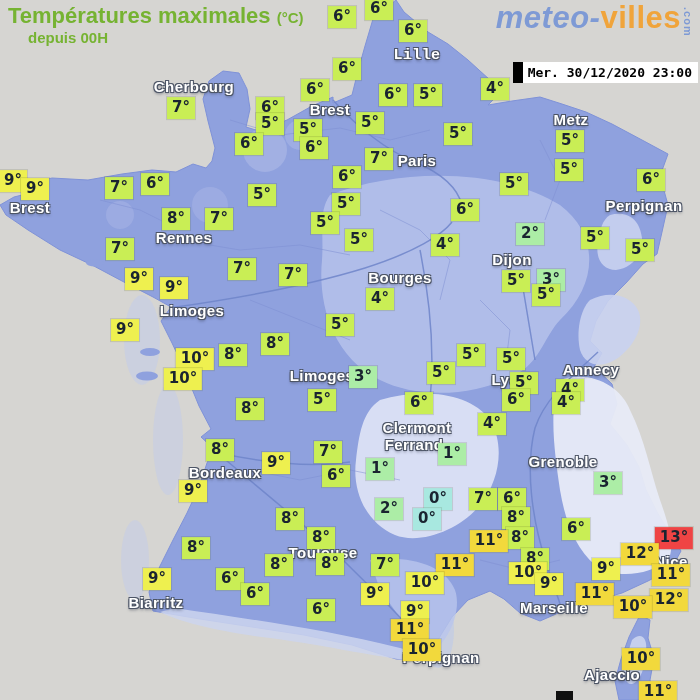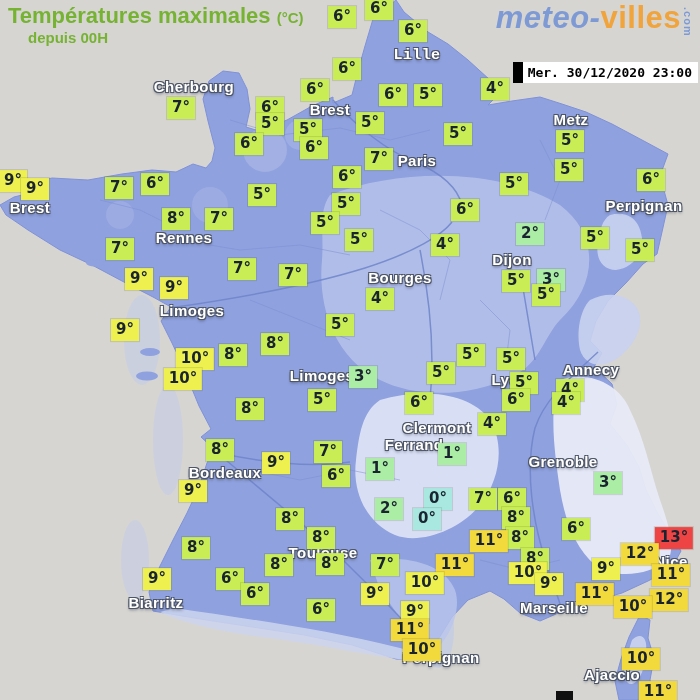--- a/index.html
+++ b/index.html
@@ -128,21 +128,21 @@
       <div class="city" style="left: 417px; top: 160px;">Paris</div>
       <div class="city" style="left: 644px; top: 205px;">Perpignan</div>
       <div class="city" style="left: 30px; top: 207px;">Brest</div>
       <div class="city" style="left: 184px; top: 237px;">Rennes</div>
       <div class="city" style="left: 512px; top: 259px;">Dijon</div>
       <div class="city" style="left: 400px; top: 277px;">Bourges</div>
       <div class="city" style="left: 192px; top: 310px;">Limoges</div>
       <div class="city" style="left: 322px; top: 375px;">Limoges</div>
       <div class="city" style="left: 591px; top: 369px;">Annecy</div>
       <div class="city" style="left: 510px; top: 379px;">Lyon</div>
-      <div class="city" style="left: 417px; top: 427px; padding-left: 40px;">Clermont</div>
+      <div class="city" style="left: 417px; top: 427px;">Clermont</div>
       <div class="city" style="left: 414px; top: 444px;">Ferrand</div>
       <div class="city" style="left: 563px; top: 461px;">Grenoble</div>
       <div class="city" style="left: 225px; top: 472px;">Bordeaux</div>
       <div class="city" style="left: 323px; top: 552px;">Toulouse</div>
       <div class="city" style="left: 156px; top: 602px;">Biarritz</div>
       <div class="city" style="left: 554px; top: 607px;">Marseille</div>
       <div class="city" style="left: 671px; top: 561px;">Nice</div>
       <div class="city" style="left: 441px; top: 657px;">Perpignan</div>
       <div class="city" style="left: 612px; top: 674px;">Ajaccio</div>
     </div>

